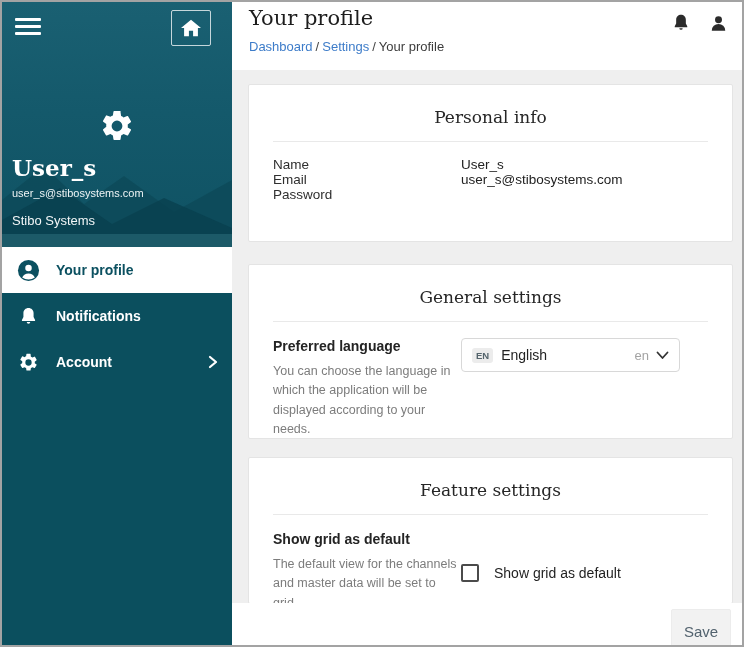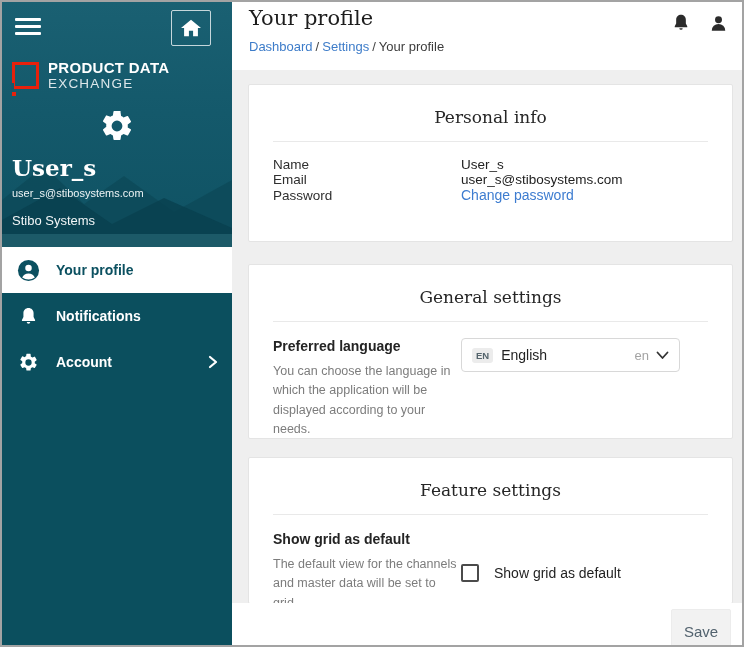--- a/index.html
+++ b/index.html
@@ -96,31 +96,20 @@
         <div class="hamburger">
           <div class="bar"></div>
             <div class="bar"></div>
             <div class="bar"></div>
         </div>
         <div class="home-btn">
           <svg width="22" height="20" viewBox="0 0 24 22">
             <path d="M12 2 L23 11 h-3.4 v9 h-5.3 v-6 h-4.6 v6 H4.4 v-9 H1 Z" fill="#fff"></path>
           </svg>
         </div>
-        <div class="logo">
-          <div class="logo-mark">
-            <div class="logo-square"></div>
-            <div class="logo-gap" style="background:#14596b; position:absolute; left:-1px; bottom:-4px; width:3px; height:10px;"></div>
-            <div class="logo-dot"></div>
-          </div>
-          <div class="logo-text">
-            <div class="logo-line1">PRODUCT DATA</div>
-            <div class="logo-line2">EXCHANGE</div>
-          </div>
-        </div>
         <div class="profile-gear">
           <svg width="36" height="36" viewBox="0 0 24 24">
             <path fill="#fff" d="M19.14,12.94a7.07,7.07 0 0,0 .06-.94 7.07,7.07 0 0,0-.06-.94l2.03-1.58a.5.5 0 0 0 .12-.64l-1.92-3.32a.5.5 0 0 0-.61-.22l-2.39.96a7.07,7.07 0 0 0-1.63-.94l-.36-2.54A.5.5 0 0 0 13.89 2h-3.78a.5.5 0 0 0-.49.42l-.36,2.54a7.07,7.07 0 0 0-1.63.94l-2.39-.96a.5.5 0 0 0-.61.22L2.71,8.48a.5.5 0 0 0 .12.64l2.03,1.58a7.07,7.07 0 0 0 0,1.88l-2.03,1.58a.5.5 0 0 0-.12.64l1.92,3.32c.14.24.42.34.61.22l2.39-.96c.5.38,1.05.7,1.63.94l.36,2.54c.04.24.25.42.49.42h3.78c.24,0,.45-.18.49-.42l.36-2.54a7.07,7.07 0 0 0 1.63-.94l2.39.96c.23.09.47,0,.61-.22l1.92-3.32a.5.5 0 0 0-.12-.64zM12,15.6A3.6,3.6 0 1 1 15.6,12 3.6,3.6 0 0 1 12,15.6z"></path>
           </svg>
         </div>
         <div class="user-name">User_s</div>
         <div class="user-email">user_s@stibosystems.com</div>
         <div class="user-org">Stibo Systems</div>
       </div>
     </div>
@@ -192,21 +181,20 @@
 
       <section class="card card-personal">
         <h2 class="card-title">Personal info</h2>
         <hr class="card-divider">
         <div class="info-grid">
           <span class="info-label">Name</span>
           <span class="info-value">User_s</span>
           <span class="info-label">Email</span>
           <span class="info-value">user_s@stibosystems.com</span>
           <span class="info-label">Password</span>
-          <a class="link">Change password</a>
         </div>
       </section>
 
       <section class="card card-general">
         <h2 class="card-title">General settings</h2>
         <hr class="card-divider">
         <div class="setting-row">
           <div>
             <div class="setting-label">Preferred language</div>
             <div class="setting-desc">You can choose the language in which the application will be displayed according to your needs.</div>

